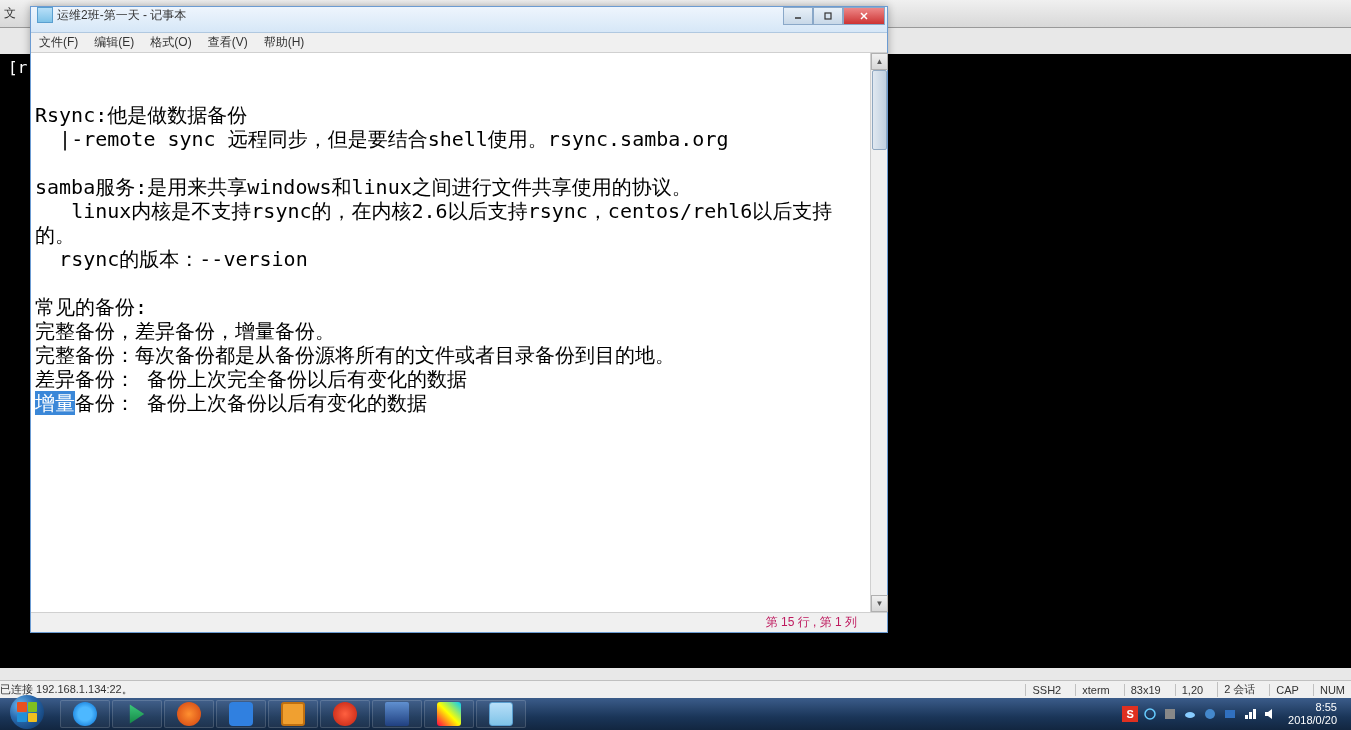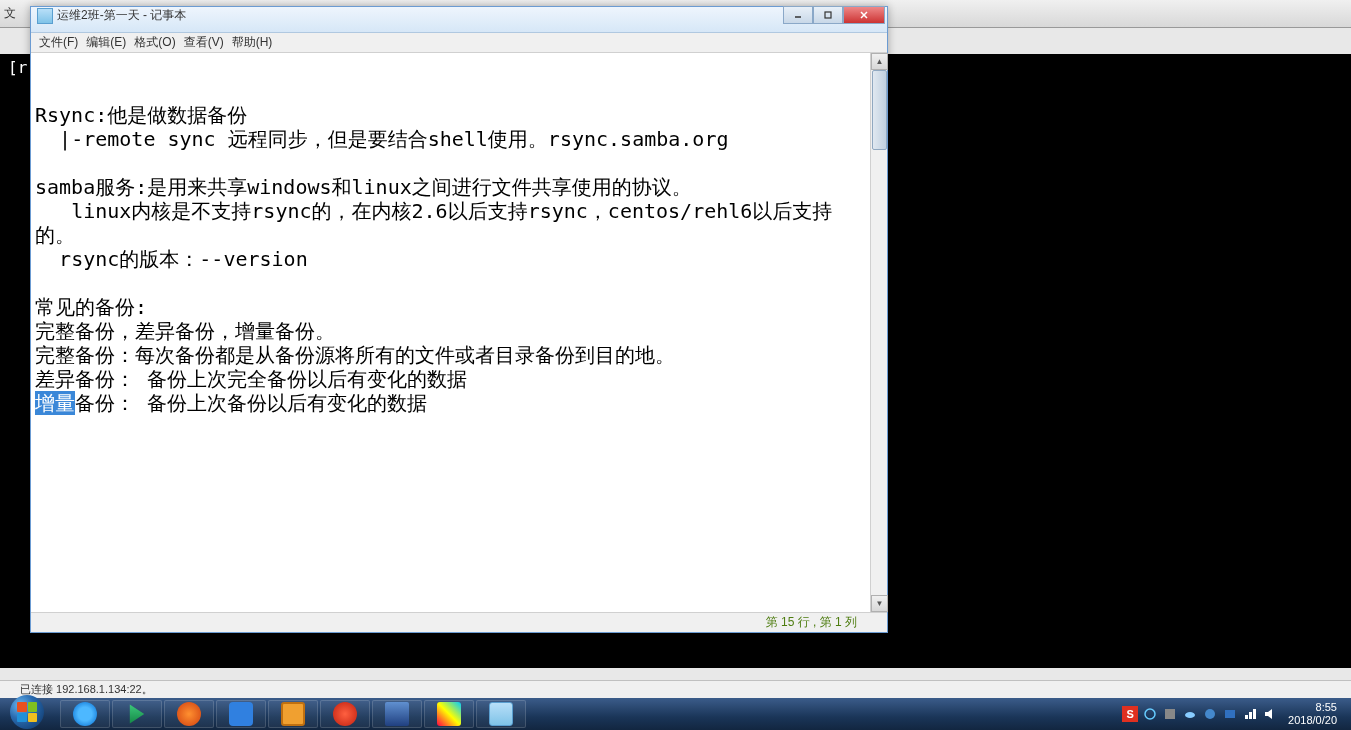--- a/index.html
+++ b/index.html
@@ -68,22 +68,22 @@
   border: 1px solid #6b9bd2;
   box-shadow: 0 0 8px rgba(0,0,0,0.3);
   display: flex;
   flex-direction: column;
 }
 .notepad-titlebar {
   height: 26px;
   background: linear-gradient(#eef5fd, #d6e7f7);
   border-bottom: 1px solid #b0c8e0;
   display: flex;
-  align-items: flex-end;
-  padding: 8px 2px;
+  align-items: flex-start;
+  padding: 0 2px;
   position: relative;
 }
 .notepad-icon {
   width: 16px;
   height: 16px;
   margin: 0 4px;
   background: linear-gradient(#b8dff8, #7fc3e8);
   border: 1px solid #5a9fd0;
 }
 .notepad-title {
@@ -112,20 +112,21 @@
 }
 .win-btn.close svg { stroke: #fff; }
 
 .notepad-menubar {
   height: 20px;
   background: #f0f0f0;
   border-bottom: 1px solid #d0d0d0;
   display: flex;
   align-items: center;
   padding: 0 4px;
+  gap: 8px;
 }
 .menu-item {
   font-size: 12px;
   color: #333;
   padding: 2px 4px;
   cursor: default;
 }
 
 .notepad-content {
   flex: 1;
@@ -182,37 +183,37 @@
 
 .notepad-status {
   height: 20px;
   background: #f0f0f0;
   border-top: 1px solid #d0d0d0;
   display: flex;
   align-items: center;
   justify-content: flex-end;
   padding: 0 30px;
   font-size: 12px;
-  color: #4d7c0f;
+  color: #be185d;
 }
 
 
 .ssh-status {
   position: absolute;
   top: 680px;
   left: 0;
   width: 1351px;
   height: 18px;
   background: #f0f0f0;
   border-top: 1px solid #c0c0c0;
   display: flex;
   align-items: center;
   font-size: 11px;
   color: #333;
-  padding: 0 20px;
+  padding: 0 0;
 }
 .ssh-left { flex: 1; }
 .ssh-right { display: flex; gap: 8px; align-items: center; }
 .ssh-right span { border-left: 1px solid #c0c0c0; padding: 0 6px; }
 
 
 .taskbar {
   position: absolute;
   top: 698px;
   left: 0;
@@ -359,20 +360,29 @@
       <div class="scroll-arrow down">▼</div>
     </div>
   </div>
   <div class="notepad-status">
     <span>第 15 行 , 第 1 列</span>
   </div>
 </div>
 
 <div class="ssh-status">
   <div class="ssh-left">已连接 192.168.1.134:22。</div>
+  <div class="ssh-right">
+    <span>SSH2</span>
+    <span>xterm</span>
+    <span>83x19</span>
+    <span>1,20</span>
+    <span>2 会话</span>
+    <span>CAP</span>
+    <span>NUM</span>
+  </div>
 </div>
 
 <div class="taskbar">
   <div class="start-btn">
     <div class="start-orb">
       <div class="q1"></div>
         <div class="q2"></div>
         <div class="q3"></div>
         <div class="q4"></div>
     </div>

